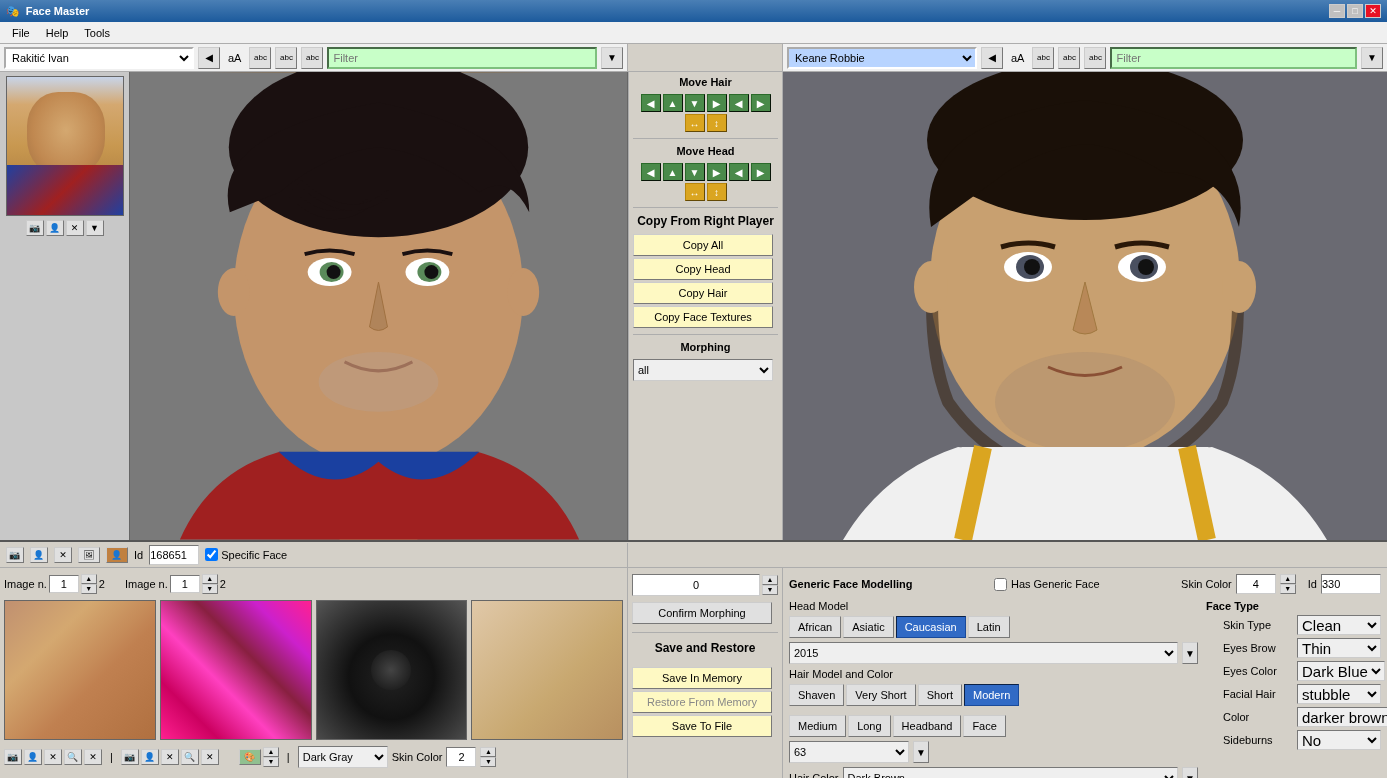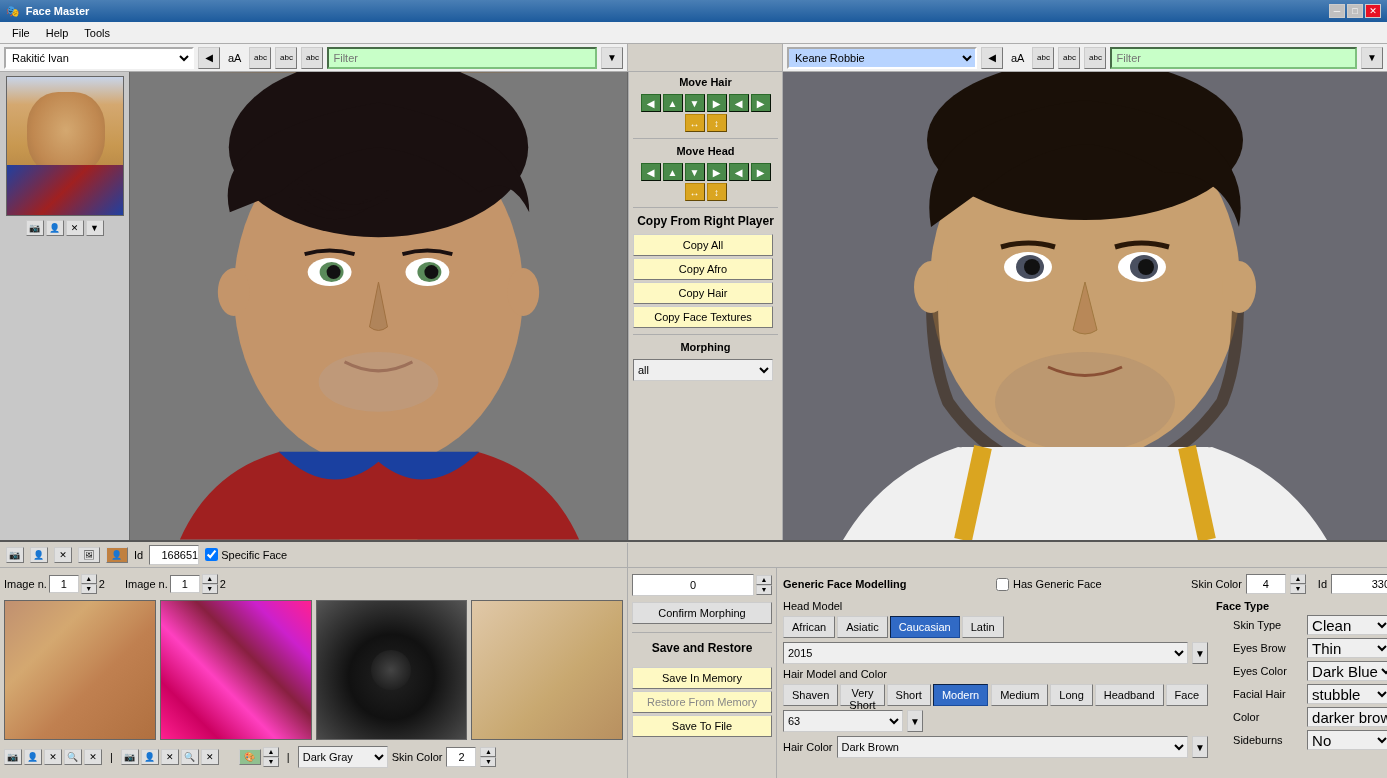--- a/index.html
+++ b/index.html
@@ -336,30 +336,30 @@
     .img3 { background: radial-gradient(circle at 50% 60%, #333 0%, #222 30%, #111 60%, #444 100%); }
     .img4 { background: linear-gradient(135deg, #e0c0a0 0%, #d4b48c 30%, #c8a878 60%, #b89060 100%); }
     
     .model-year-row {
       display: flex; align-items: center; gap: 4px;
     }
     .model-year-select {
       flex: 1; height: 22px; border: 1px inset #ccc; font-size: 11px;
     }
     
-    .hair-model-section { display: flex; flex-direction: row; gap: 3px; }
+    .hair-model-section { display: flex; flex-direction: column; gap: 9px; }
     .hair-select { width: 100%; height: 22px; border: 1px inset #ccc; font-size: 11px; }
 
     .divider-h { height: 1px; background: #adadad; margin: 2px 0; }
     
     .id-field {
       width: 50px; height: 20px;
       border: 1px inset #ccc;
       font-size: 11px;
-      text-align: right;
+      text-align: left;
     }
 
     .checkbox-native { cursor: pointer; }
     
     .header-checkbox { display: flex; align-items: center; gap: 4px; }
   </style>
 </head>
 <body>
 
 <div class="title-bar">
@@ -510,21 +510,21 @@
           <div class="arrow-btn gold">↔</div>
           <div class="arrow-btn gold">↕</div>
         </div>
       </div>
 
       <div class="divider-h"></div>
 
       <div class="section-label" style="font-size:12px;">Copy From Right Player</div>
       <div class="copy-section">
         <button class="copy-btn">Copy All</button>
-        <button class="copy-btn">Copy Afro</button>
+        <button class="copy-btn">Copy Head</button>
         <button class="copy-btn">Copy Hair</button>
         <button class="copy-btn">Copy Face Textures</button>
       </div>
 
       <div class="divider-h"></div>
 
       <div class="section-label">Morphing</div>
       <select class="morphing-select">
         <option>all</option>
       </select>

